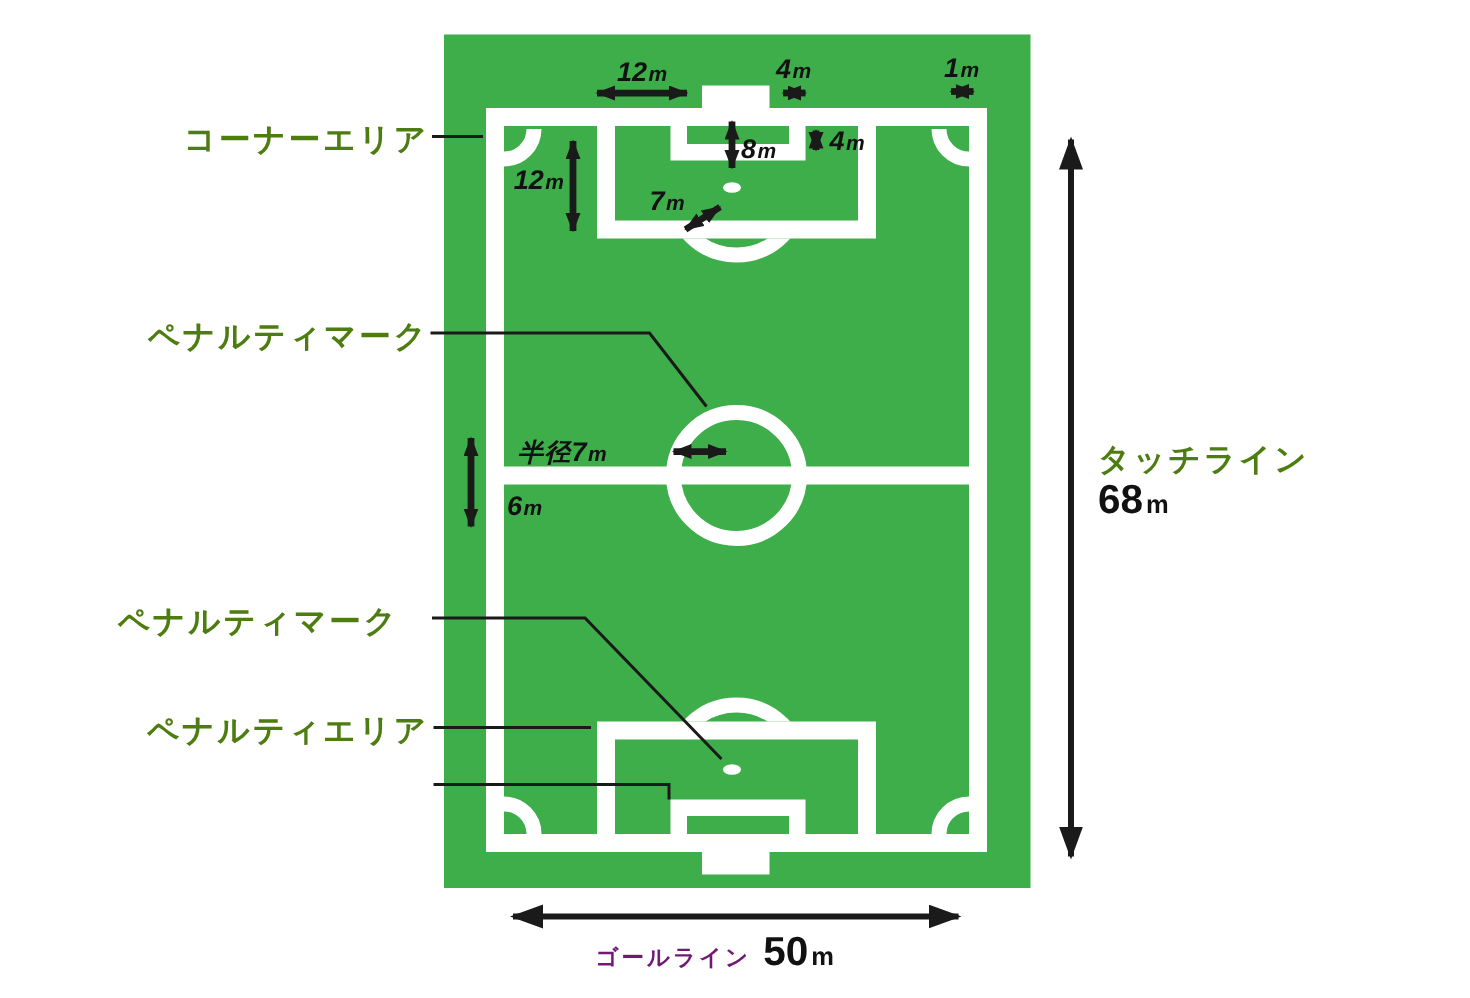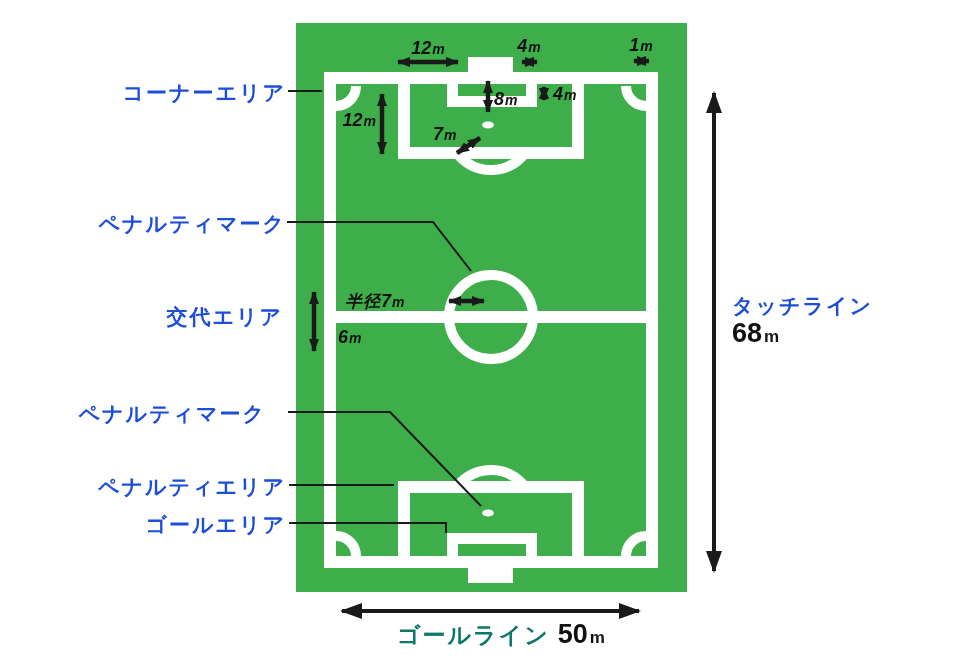--- a/index.html
+++ b/index.html
@@ -1,28 +1,28 @@
 <!DOCTYPE html>
 <html><head>
 <meta charset="utf-8">
 <style>
   html,body{margin:0;padding:0;background:#ffffff;}
   .stage{position:relative;width:980px;height:665px;background:#ffffff;overflow:hidden;
          font-family:"Liberation Sans","DejaVu Sans",sans-serif;}
   .stage svg{position:absolute;left:0;top:0;}
   .lbl{position:absolute;white-space:nowrap;font-weight:bold;}
-  .red{color:#1d4ed8;font-size:21px;letter-spacing:2px;}
+  .red{color:#4d7c0f;font-size:21px;letter-spacing:2px;}
   .right-col{text-align:right;}
   .meas{position:absolute;white-space:nowrap;font-weight:bold;color:#111;font-size:18px;font-style:italic;}
   .meas .unit{font-size:14px;margin-left:1px;}
   .meas .prefix{font-size:17px;letter-spacing:1px;}
   .bignum{font-size:27px;color:#111;font-weight:bold;}
   .bignum .unit{font-size:17px;margin-left:2px;}
   .goal-line-caption{display:flex;align-items:baseline;gap:8px;}
-  .goal-line-caption .red-part{color:#0f766e;font-size:23px;font-weight:bold;letter-spacing:2px;}
+  .goal-line-caption .red-part{color:#701a75;font-size:15px;font-weight:bold;letter-spacing:2px;}
 </style>
 </head>
 <body>
 
 <div class="stage">
 
   <svg width="980" height="665" viewBox="0 0 980 665">
     <defs>
       <marker id="ah" markerUnits="userSpaceOnUse" markerWidth="16" markerHeight="12" refX="12" refY="5" orient="auto-start-reverse">
         <path d="M0 0 L13 5 L0 10 Z" fill="#1a1a1a"></path>
@@ -98,24 +98,22 @@
       <line x1="480" y1="138" x2="457" y2="153" marker-start="url(#ah)" marker-end="url(#ah)"></line>
       <line x1="314" y1="292" x2="314" y2="351" marker-start="url(#ah)" marker-end="url(#ah)"></line>
       <line x1="449" y1="301" x2="484" y2="301" marker-start="url(#ah)" marker-end="url(#ah)"></line>
       <line x1="714" y1="93" x2="714" y2="571" stroke-width="4" marker-start="url(#ahb)" marker-end="url(#ahb)"></line>
       <line x1="342" y1="611" x2="639" y2="611" stroke-width="4" marker-start="url(#ahb)" marker-end="url(#ahb)"></line>
     </g>
   </svg>
 
   <div class="lbl red right-col" style="right:694px;top:79px;">コーナーエリア</div>
   <div class="lbl red right-col" style="right:694px;top:210px;">ペナルティマーク</div>
-  <div class="lbl red right-col" style="right:697px;top:303px;">交代エリア</div>
   <div class="lbl red right-col" style="right:714px;top:400px;">ペナルティマーク</div>
   <div class="lbl red right-col" style="right:694px;top:473px;">ペナルティエリア</div>
-  <div class="lbl red right-col" style="right:694px;top:511px;">ゴールエリア</div>
 
   <div class="lbl red" style="left:732px;top:292px;">タッチライン</div>
   <div class="lbl bignum" style="left:732px;top:318px;">
     <span>68</span><span class="unit">m</span>
   </div>
 
   <div class="lbl goal-line-caption" style="left:397px;top:619px;">
     <span class="red-part">ゴールライン</span>
     <span class="bignum"><span>50</span><span class="unit">m</span></span>
   </div>

